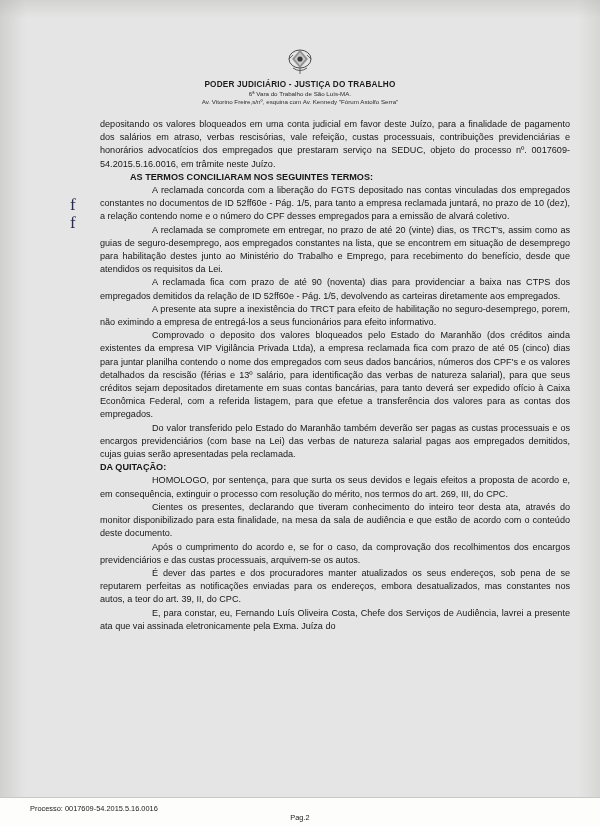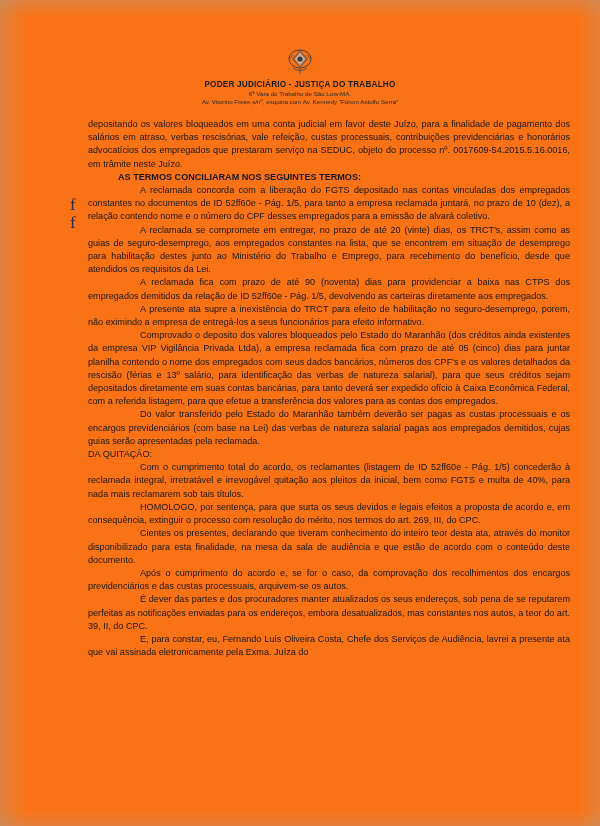--- a/index.html
+++ b/index.html
@@ -11,21 +11,21 @@
     height: 826px;
     background: #ffffff;
     font-family: "Liberation Sans", sans-serif;
     color: #1a1a1a;
     position: relative;
     overflow: hidden;
   }
   .page {
     position: absolute;
     inset: 0;
-    background: #f97316;
+    background: #e5e5e5;
   }
   
   .scan-edge-left {
     position: absolute;
     left: 0; top: 0; bottom: 0; width: 26px;
     background: linear-gradient(to right, rgba(160,160,155,0.30), rgba(255,255,255,0));
     pointer-events: none;
   }
   .scan-edge-right {
     position: absolute;
@@ -79,35 +79,35 @@
     position: absolute;
     left: 88px;
     right: 30px;
     top: 118px;
     font-size: 9.1px;
     line-height: 13.2px;
     text-align: justify;
     color: #171717;
   }
   .body-text p {
-    margin: 0 0 0 0;
+    margin: 0 0 0 12px;
   }
   .p-indent {
     text-indent: 52px;
   }
   .p-flush {
     text-indent: 0;
   }
   .heading {
     font-weight: bold;
     text-indent: 30px;
     margin-top: 1px;
   }
   .heading-left {
-    font-weight: normal;
+    font-weight: bold;
     text-indent: 0;
   }
 
   
   .margin-mark {
     position: absolute;
     left: 70px;
     font-family: "Liberation Serif", serif;
     font-size: 17px;
     color: #2b2b4d;
@@ -177,22 +177,27 @@
   <div class="body-text">
     <p class="p-flush">depositando os valores bloqueados em uma conta judicial em favor deste Juízo, para a finalidade de pagamento dos salários em atraso, verbas rescisórias, vale refeição, custas processuais, contribuições previdenciárias e honorários advocatícios dos empregados que prestaram serviço na SEDUC, objeto do processo nº. 0017609-54.2015.5.16.0016,  em trâmite neste Juízo.</p>
     <p class="heading">AS TERMOS CONCILIARAM NOS SEGUINTES TERMOS:</p>
     <p class="p-indent">A reclamada concorda com a liberação do FGTS depositado nas contas vinculadas dos empregados constantes no documentos de ID 52ff60e - Pág. 1/5, para tanto a empresa reclamada juntará, no prazo de 10 (dez), a relação contendo nome e o número do CPF desses empregados para a emissão de alvará coletivo.</p>
     <p class="p-indent">A reclamada se compromete em entregar, no prazo de até 20 (vinte) dias, os TRCT's, assim como as guias de seguro-desemprego, aos empregados constantes na lista, que se encontrem em situação de desemprego para habilitação destes junto ao Ministério do Trabalho e Emprego, para recebimento do benefício, desde que atendidos os requisitos da Lei.</p>
     <p class="p-indent">A reclamada fica com prazo de até 90 (noventa) dias para providenciar a baixa nas CTPS dos empregados demitidos da relação de ID 52ff60e - Pág. 1/5, devolvendo as carteiras diretamente aos empregados.</p>
     <p class="p-indent">A presente ata supre a inexistência do TRCT para efeito de habilitação no seguro-desemprego, porem, não eximindo a empresa de entregá-los a seus funcionários para efeito informativo.</p>
     <p class="p-indent">Comprovado o deposito dos valores bloqueados pelo Estado do Maranhão (dos créditos ainda existentes da empresa VIP Vigilância Privada Ltda), a empresa reclamada fica com prazo de até 05 (cinco) dias para juntar planilha contendo o nome dos empregados com seus dados bancários, números dos CPF's e os valores detalhados da rescisão (férias e 13º salário, para identificação das verbas de natureza salarial), para que seus créditos sejam depositados diretamente em suas contas bancárias, para tanto deverá ser expedido ofício à Caixa Econômica Federal, com a referida listagem, para que efetue a transferência dos valores para as contas dos empregados.</p>
     <p class="p-indent">Do valor transferido pelo Estado do Maranhão também deverão ser pagas as custas processuais e os encargos previdenciários (com base na Lei) das verbas de natureza salarial pagas aos empregados demitidos, cujas guias serão apresentadas pela reclamada.</p>
     <p class="heading-left">DA QUITAÇÃO:</p>
-    <p class="p-indent">Com o cumprimento total do acordo, os reclamantes (listagem de ID 52ff60e - Pág. 1/5) concederão à reclamada integral, irretratável e irrevogável quitação aos pleitos da inicial, bem como FGTS e multa de 40%, para nada mais reclamarem sob tais títulos.</p>
     <p class="p-indent">HOMOLOGO, por sentença, para que surta os seus devidos e legais efeitos a proposta de acordo e, em consequência, extinguir o processo com resolução do mérito, nos termos do art. 269, III, do CPC.</p>
     <p class="p-indent">Cientes os presentes, declarando que tiveram conhecimento do inteiro teor desta ata, através do monitor disponibilizado para esta finalidade, na mesa da sala de audiência e que estão de acordo com o conteúdo deste documento.</p>
     <p class="p-indent">Após o cumprimento do acordo e, se for o caso, da comprovação dos recolhimentos dos encargos previdenciários e das custas processuais, arquivem-se os autos.</p>
     <p class="p-indent">É dever das partes e dos procuradores manter atualizados os seus endereços, sob pena de se reputarem perfeitas as notificações enviadas para os endereços, embora desatualizados, mas constantes nos autos, a teor do art. 39, II, do CPC.</p>
     <p class="p-indent">E, para constar, eu, Fernando Luís Oliveira Costa, Chefe dos Serviços de Audiência, lavrei a presente ata que vai assinada eletronicamente pela Exma. Juíza do</p>
   </div>
 
+  <div class="footer">
+    <div class="footer-inner">
+      <div class="footer-left">Processo: 0017609-54.2015.5.16.0016</div>
+      <div class="footer-center">Pag.2</div>
+    </div>
+  </div>
 
 </div>
 
 </body></html>

